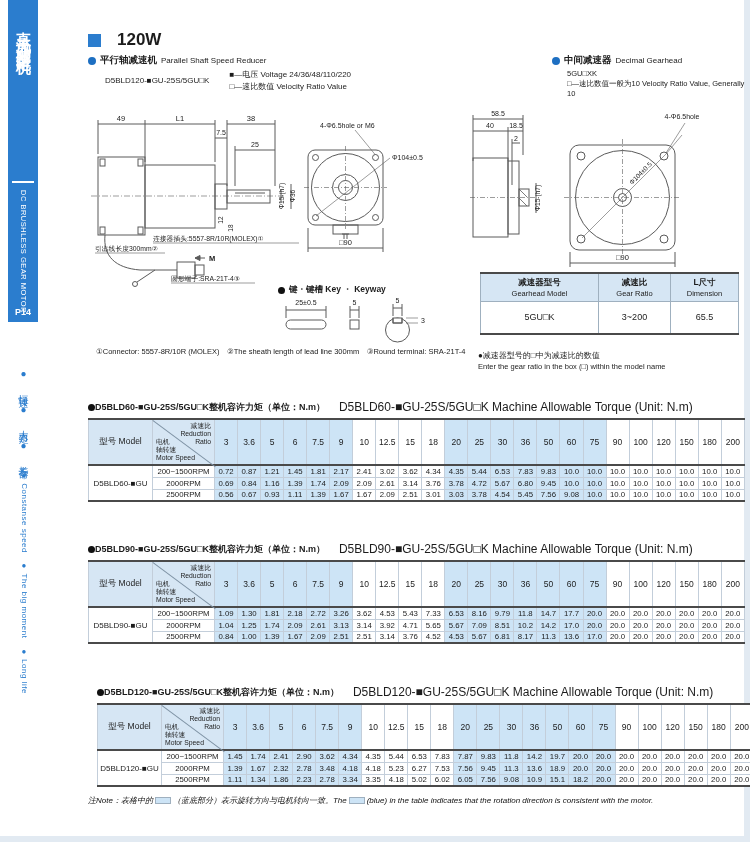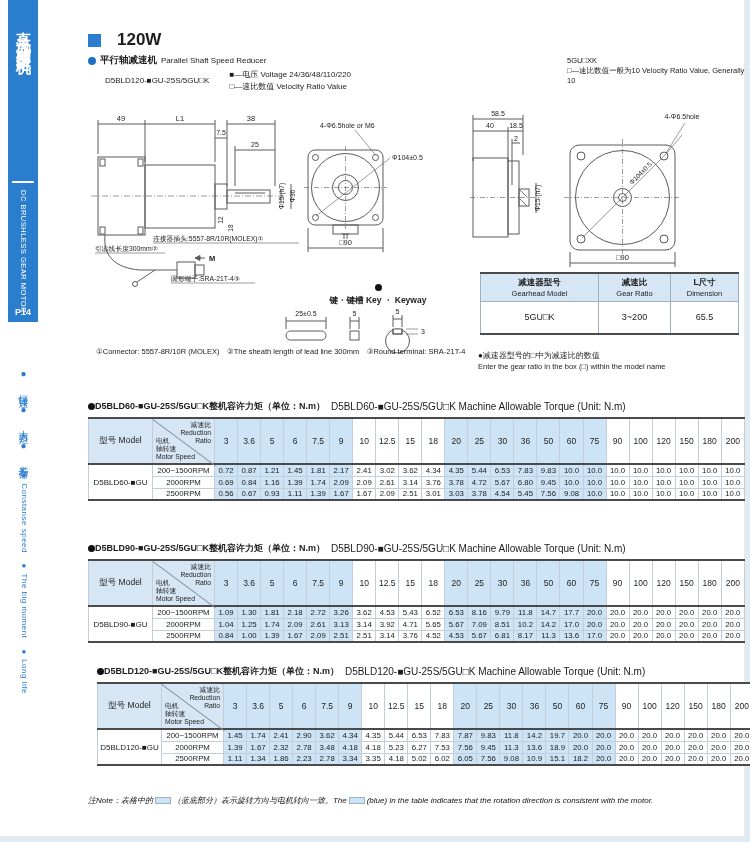--- a/index.html
+++ b/index.html
@@ -38,45 +38,45 @@
   #sec-left { left:88px; top:54px; }
   #sec-left .lines { margin-left:17px; margin-top:2px; display:flex; gap:20px;align-items:center; }
   #sec-left .lines .sub { display:flex; flex-direction:column; gap:1px; }
   #sec-right { left:552px; top:54px; }
   #sec-right .lines { margin-left:15px; margin-top:2px; display:flex; flex-direction:column; gap:1px; font-size:7.5px; }
 
   
   svg text { font-family:"Liberation Sans","DejaVu Sans",sans-serif; fill:#222; }
   .draw { position:absolute; }
   #key-section { position:absolute; left:278px; top:284px; width:200px; }
-  #key-section .head { display:flex; align-items:center; gap:4px;flex-direction:column; }
+  #key-section .head { display:flex; align-items:center; gap:4px; }
   #key-section .bdot { width:7px; height:7px; border-radius:50%; background:#111; }
   #key-title { font-size:8.5px; font-weight:bold; }
 
   #footnote { position:absolute; left:96px; top:347px; font-size:7.5px; color:#222; }
 
   
   #gearhead-table { position:absolute; left:480px; top:272px; width:258px;
     border-collapse:collapse; table-layout:fixed; }
   #gearhead-table th, #gearhead-table td { border:1px solid #9fb0bf; text-align:center; }
   #gearhead-table tr.h th { background:#d6e6f4; font-weight:normal; padding:3px 0; }
   #gearhead-table .hc { font-size:8.5px; font-weight:bold; display:block; }
   #gearhead-table .he { font-size:7.5px; display:block; }
   #gearhead-table td { font-size:9px; height:32px; background:#fff; }
   #gearhead-table { border-top:2px solid #4a4a4a; border-bottom:2px solid #4a4a4a; }
   #gearhead-note { position:absolute; left:478px; top:350px; font-size:7.5px; line-height:11px; }
   #gearhead-note .n1 { font-size:8px; }
 
   
   .tq-block { position:absolute; left:88px; width:657px; }
-  #tq0 { top:400px; } #tq1 { top:542px; } #tq2 { top:665px;padding-left:9px; }
+  #tq0 { top:400px; } #tq1 { top:542px; } #tq2 { top:685px;padding-left:9px; }
   .tq-title { display:flex; align-items:center; gap:0; margin-bottom:4px; }
   .tq-title .bdot { width:7px; height:7px; border-radius:50%; background:#111; flex:0 0 auto; }
   .tq-title .cn { font-size:9px; font-weight:bold; }
-  .tq-title .en { font-size:10px; margin-left:6px; }
+  .tq-title .en { font-size:12px; margin-left:14px; }
   table.tq { border-collapse:collapse; width:657px; table-layout:fixed;
     border-top:2px solid #4a4a4a; border-bottom:2px solid #4a4a4a; }
   table.tq th, table.tq td { border:1px solid #c3ceda; text-align:center; padding:0; }
   table.tq tr.hdr { height:46px; }
   table.tq tr.hdr th { border-bottom:2px solid #4a4a4a; }
   table.tq .model-h { width:64px; background:#d6e6f4; font-size:8.5px; font-weight:normal; }
   table.tq .diag { width:62px; background:#d6e6f4; position:relative; }
   .diag::before { content:""; position:absolute; left:0; top:0; width:78px; height:1px;
     background:#7f93a5; transform-origin:0 0; transform:rotate(36.5deg); }
   .diag .d-top { position:absolute; top:2px; right:3px; text-align:right;
@@ -129,20 +129,25 @@
     <div class="lines">
       <span>D5BLD120-■GU-25S/5GU□K</span>
       <span class="sub">
         <span>■—电压 Voltage 24/36/48/110/220</span>
         <span>□—速比数值 Velocity Ratio Value</span>
       </span>
     </div>
   </div>
 
   <div id="sec-right" class="sec">
+    <div class="head">
+      <span class="dot"></span>
+      <span class="cnb">中间减速器</span>
+      <span class="enl">Decimal Gearhead</span>
+    </div>
     <div class="lines">
       <span>5GU□XK</span>
       <span>□—速比数值一般为10 Velocity Ratio Value, Generally 10</span>
     </div>
   </div>
 
   <svg class="draw" style="left:85px;top:110px" width="250" height="185" viewBox="0 0 250 185">
     <g stroke="#5a5a5a" stroke-width="1" fill="none">
 
       <line x1="13" y1="14" x2="60" y2="14"></line>
@@ -518,21 +523,21 @@
             <td class="speed">200~1500RPM</td>
             <td class="b">1.09</td>
             <td class="b">1.30</td>
             <td class="b">1.81</td>
             <td class="b">2.18</td>
             <td class="b">2.72</td>
             <td class="b">3.26</td>
             <td class="">3.62</td>
             <td class="">4.53</td>
             <td class="">5.43</td>
-            <td class="">6.52</td>
+            <td class="">7.33</td>
             <td class="b">6.53</td>
             <td class="b">8.16</td>
             <td class="b">9.79</td>
             <td class="b">11.8</td>
             <td class="b">14.7</td>
             <td class="b">17.7</td>
             <td class="b">20.0</td>
             <td class="">20.0</td>
             <td class="">20.0</td>
             <td class="">20.0</td>

